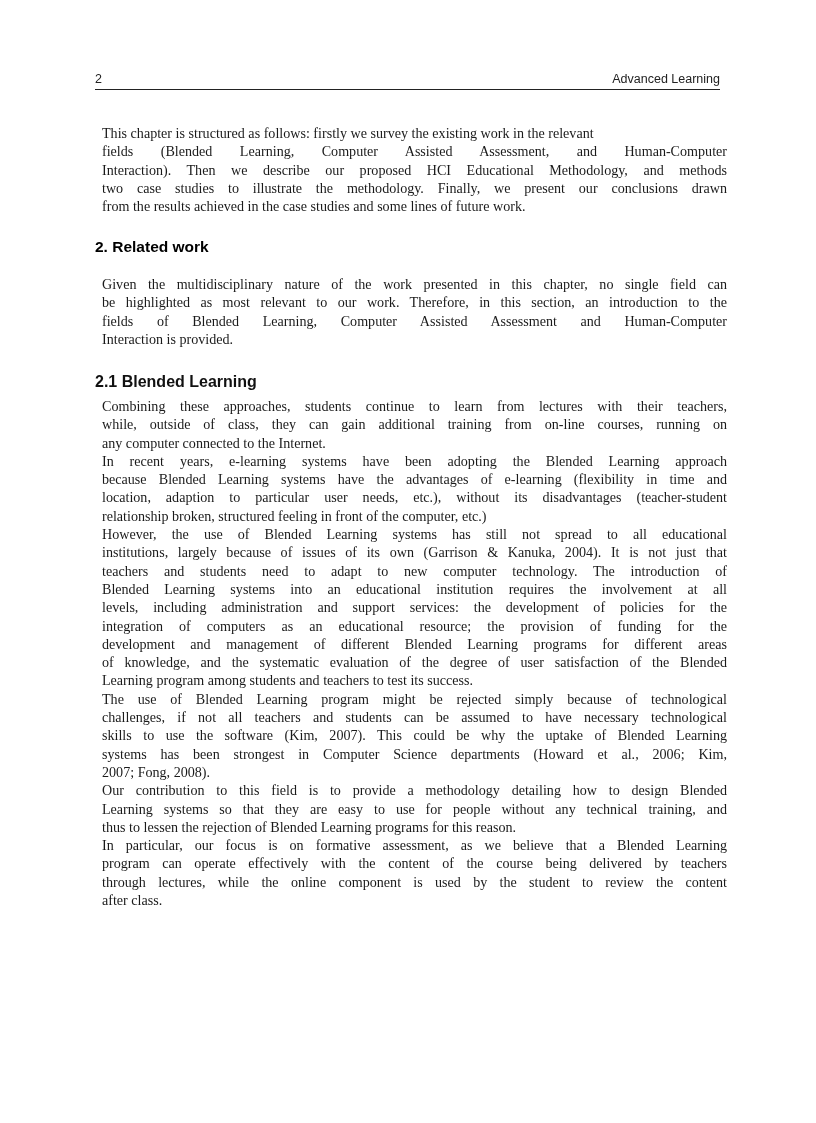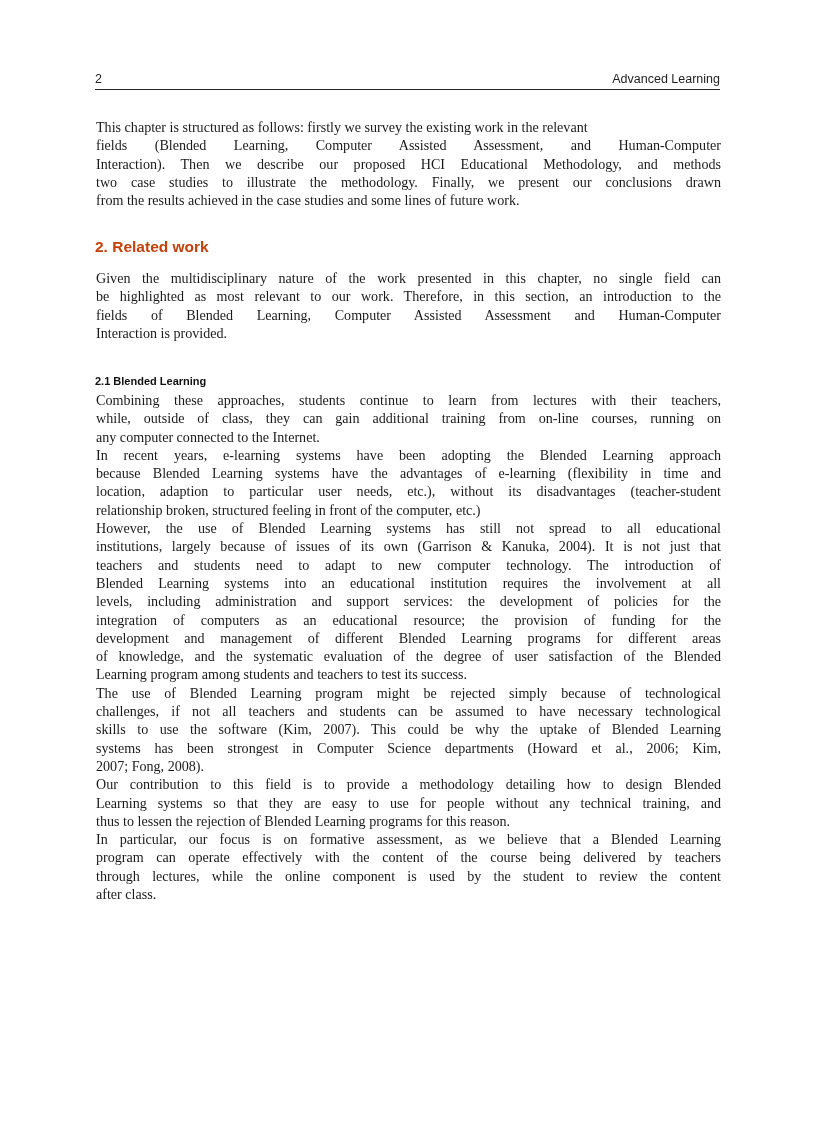--- a/index.html
+++ b/index.html
@@ -7,29 +7,29 @@
     .page { position: absolute; left: 95px; top: 0; width: 625px; }
     .running-header {
       position: absolute; top: 72px; left: 0; width: 625px; height: 17px;
       font-family: "Liberation Sans", sans-serif; font-size: 12.5px; color: #222;
       border-bottom: 1.2px solid #222;
     }
     .running-header .pageno { position: absolute; left: 0; top: 0; }
     .running-header .title { position: absolute; right: 0; top: 0; }
     .body-text {
       font-family: "Liberation Serif", serif; font-size: 14.1px; line-height: 18.3px;
-      color: #1a1a1a; text-align: justify; margin: 1px;
+      color: #1a1a1a; text-align: justify; margin: 7px;
     }
     .block { position: absolute; left: 0; width: 625px; }
     .h2 {
-      font-family: "Liberation Sans", sans-serif; font-weight: bold; font-size: 15.5px; color: #c2410c;
+      font-family: "Liberation Sans", sans-serif; font-weight: bold; font-size: 15.5px; color: #000000;
       margin: 0;
     }
     .h3 {
-      font-family: "Liberation Sans", sans-serif; font-weight: bold; font-size: 11px; color: #111;
+      font-family: "Liberation Sans", sans-serif; font-weight: bold; font-size: 16px; color: #111;
       margin: 0; line-height: 17px;
     }
     .line { display: block; text-align: justify; text-align-last: justify; white-space: normal; }
     .line.last { text-align-last: left; }
   </style>
 </head>
 <body>
 
 <div class="page">
 

